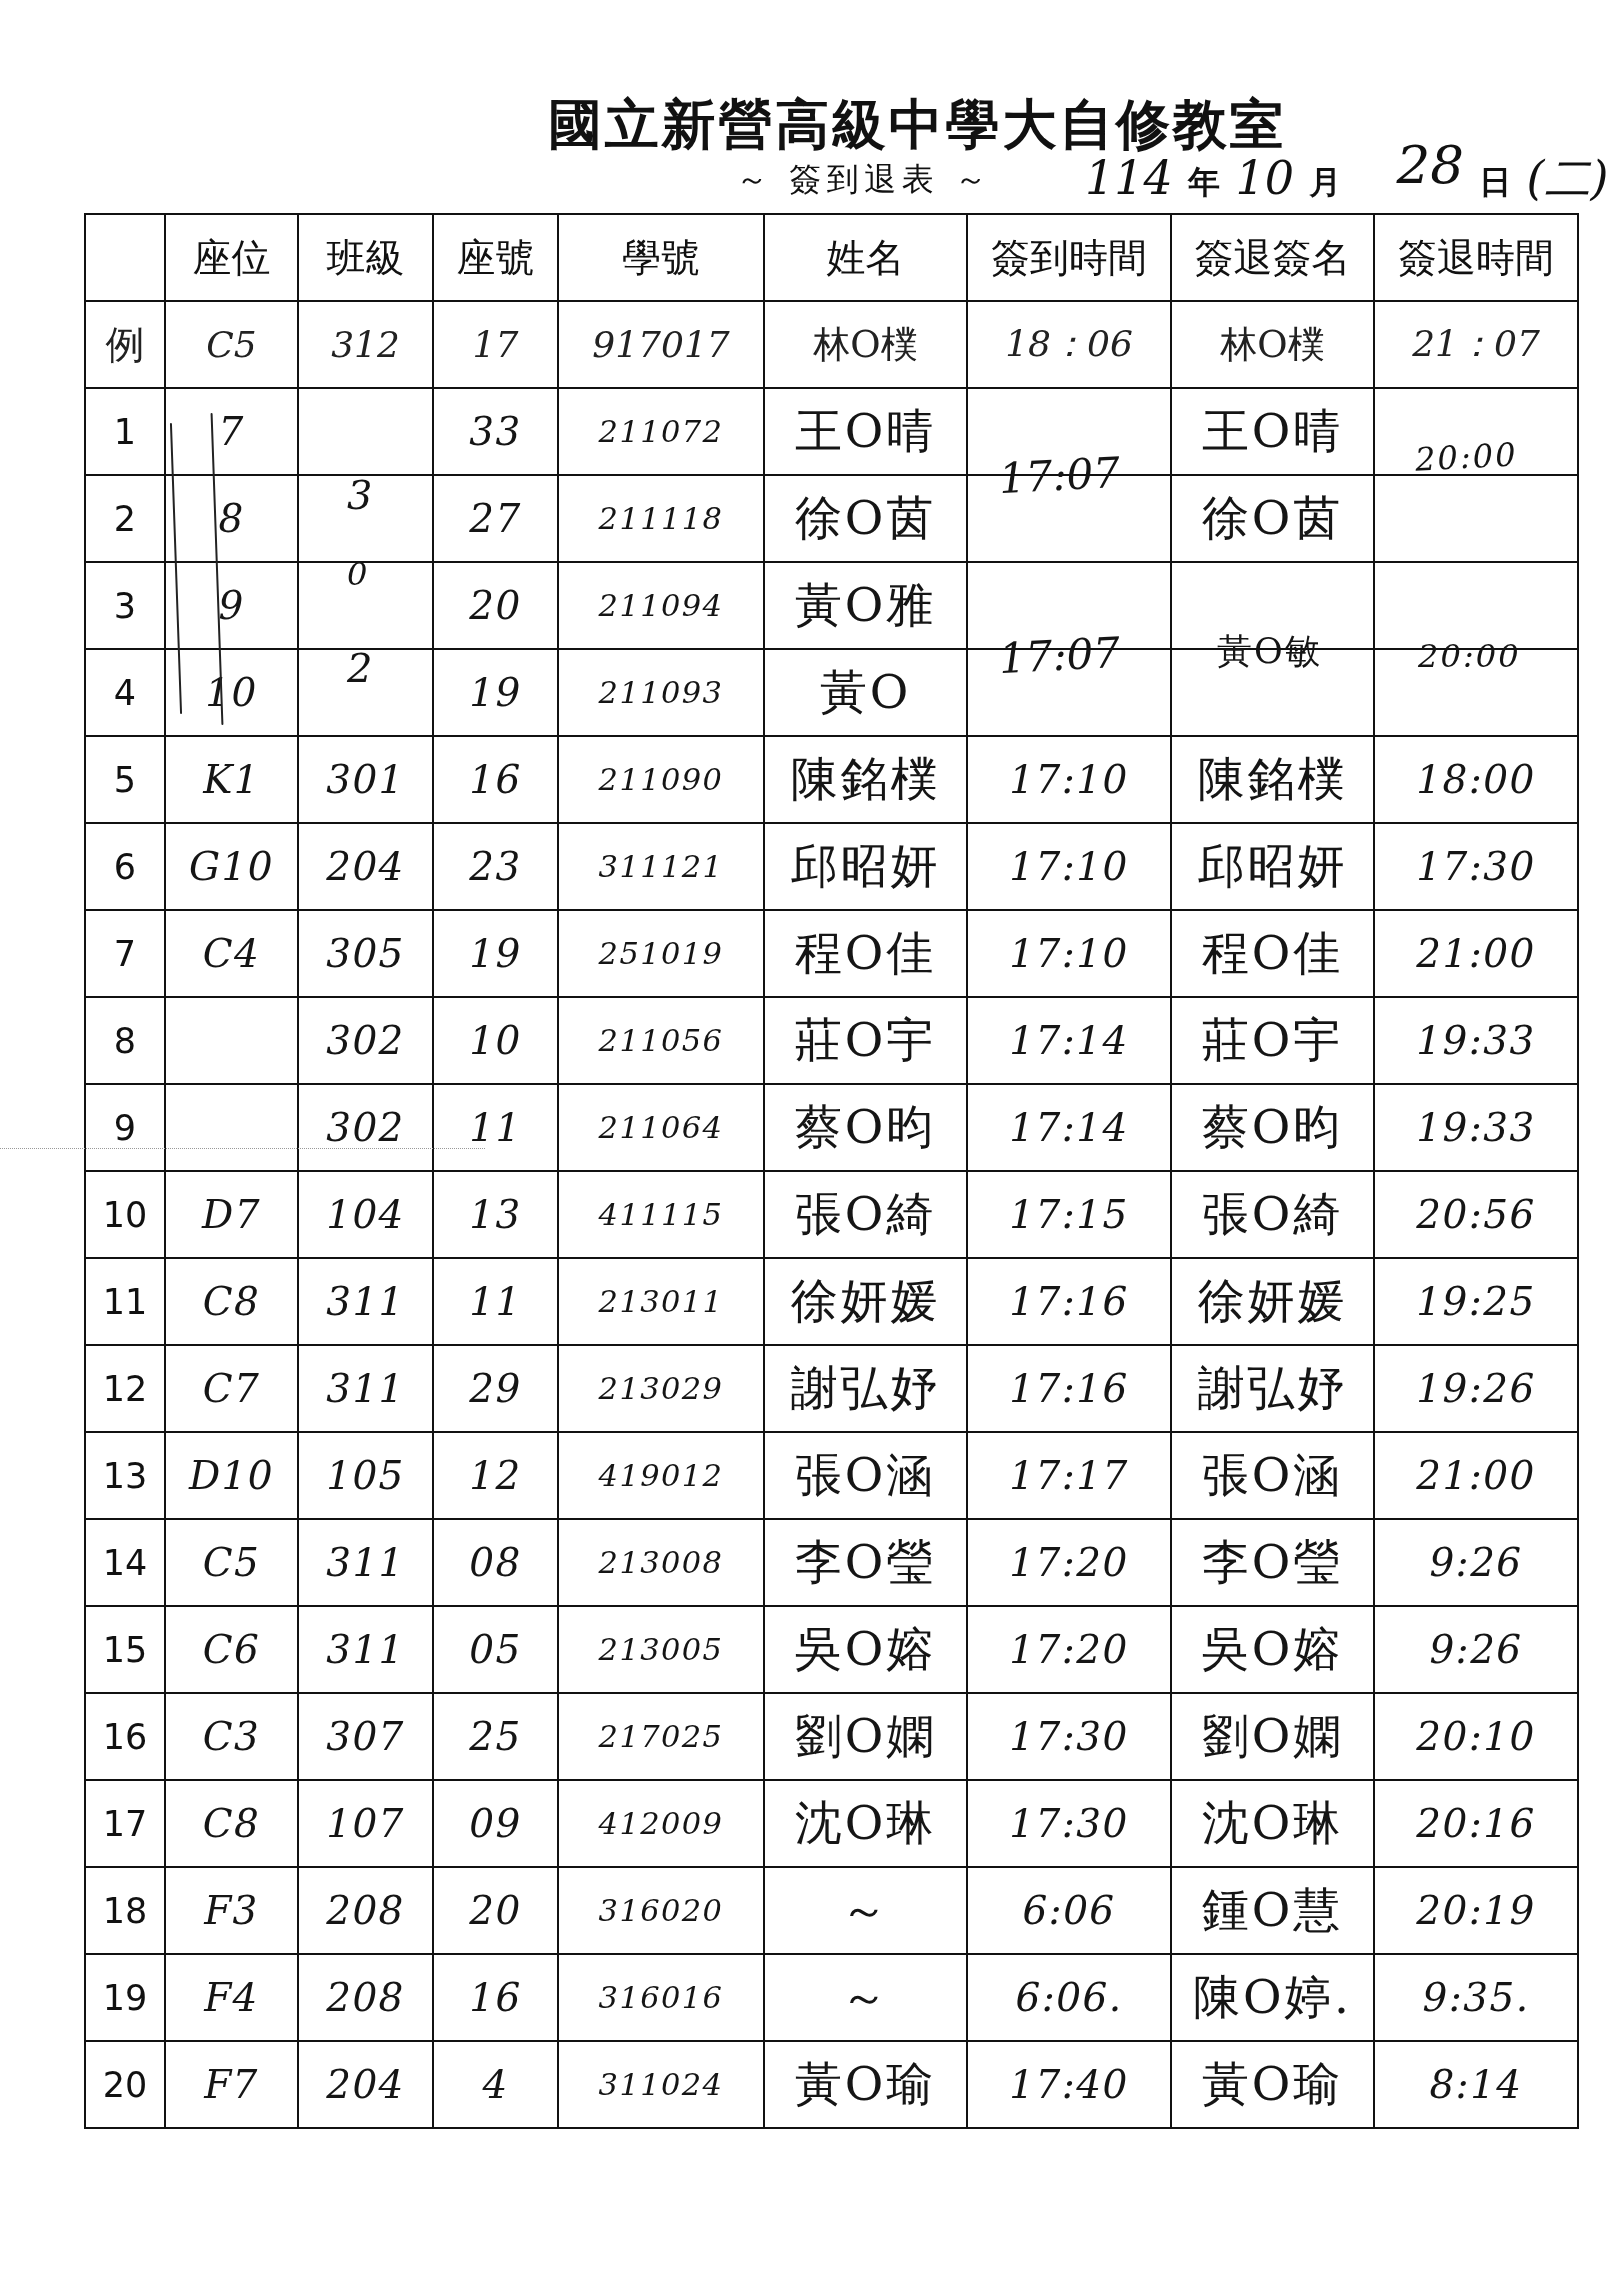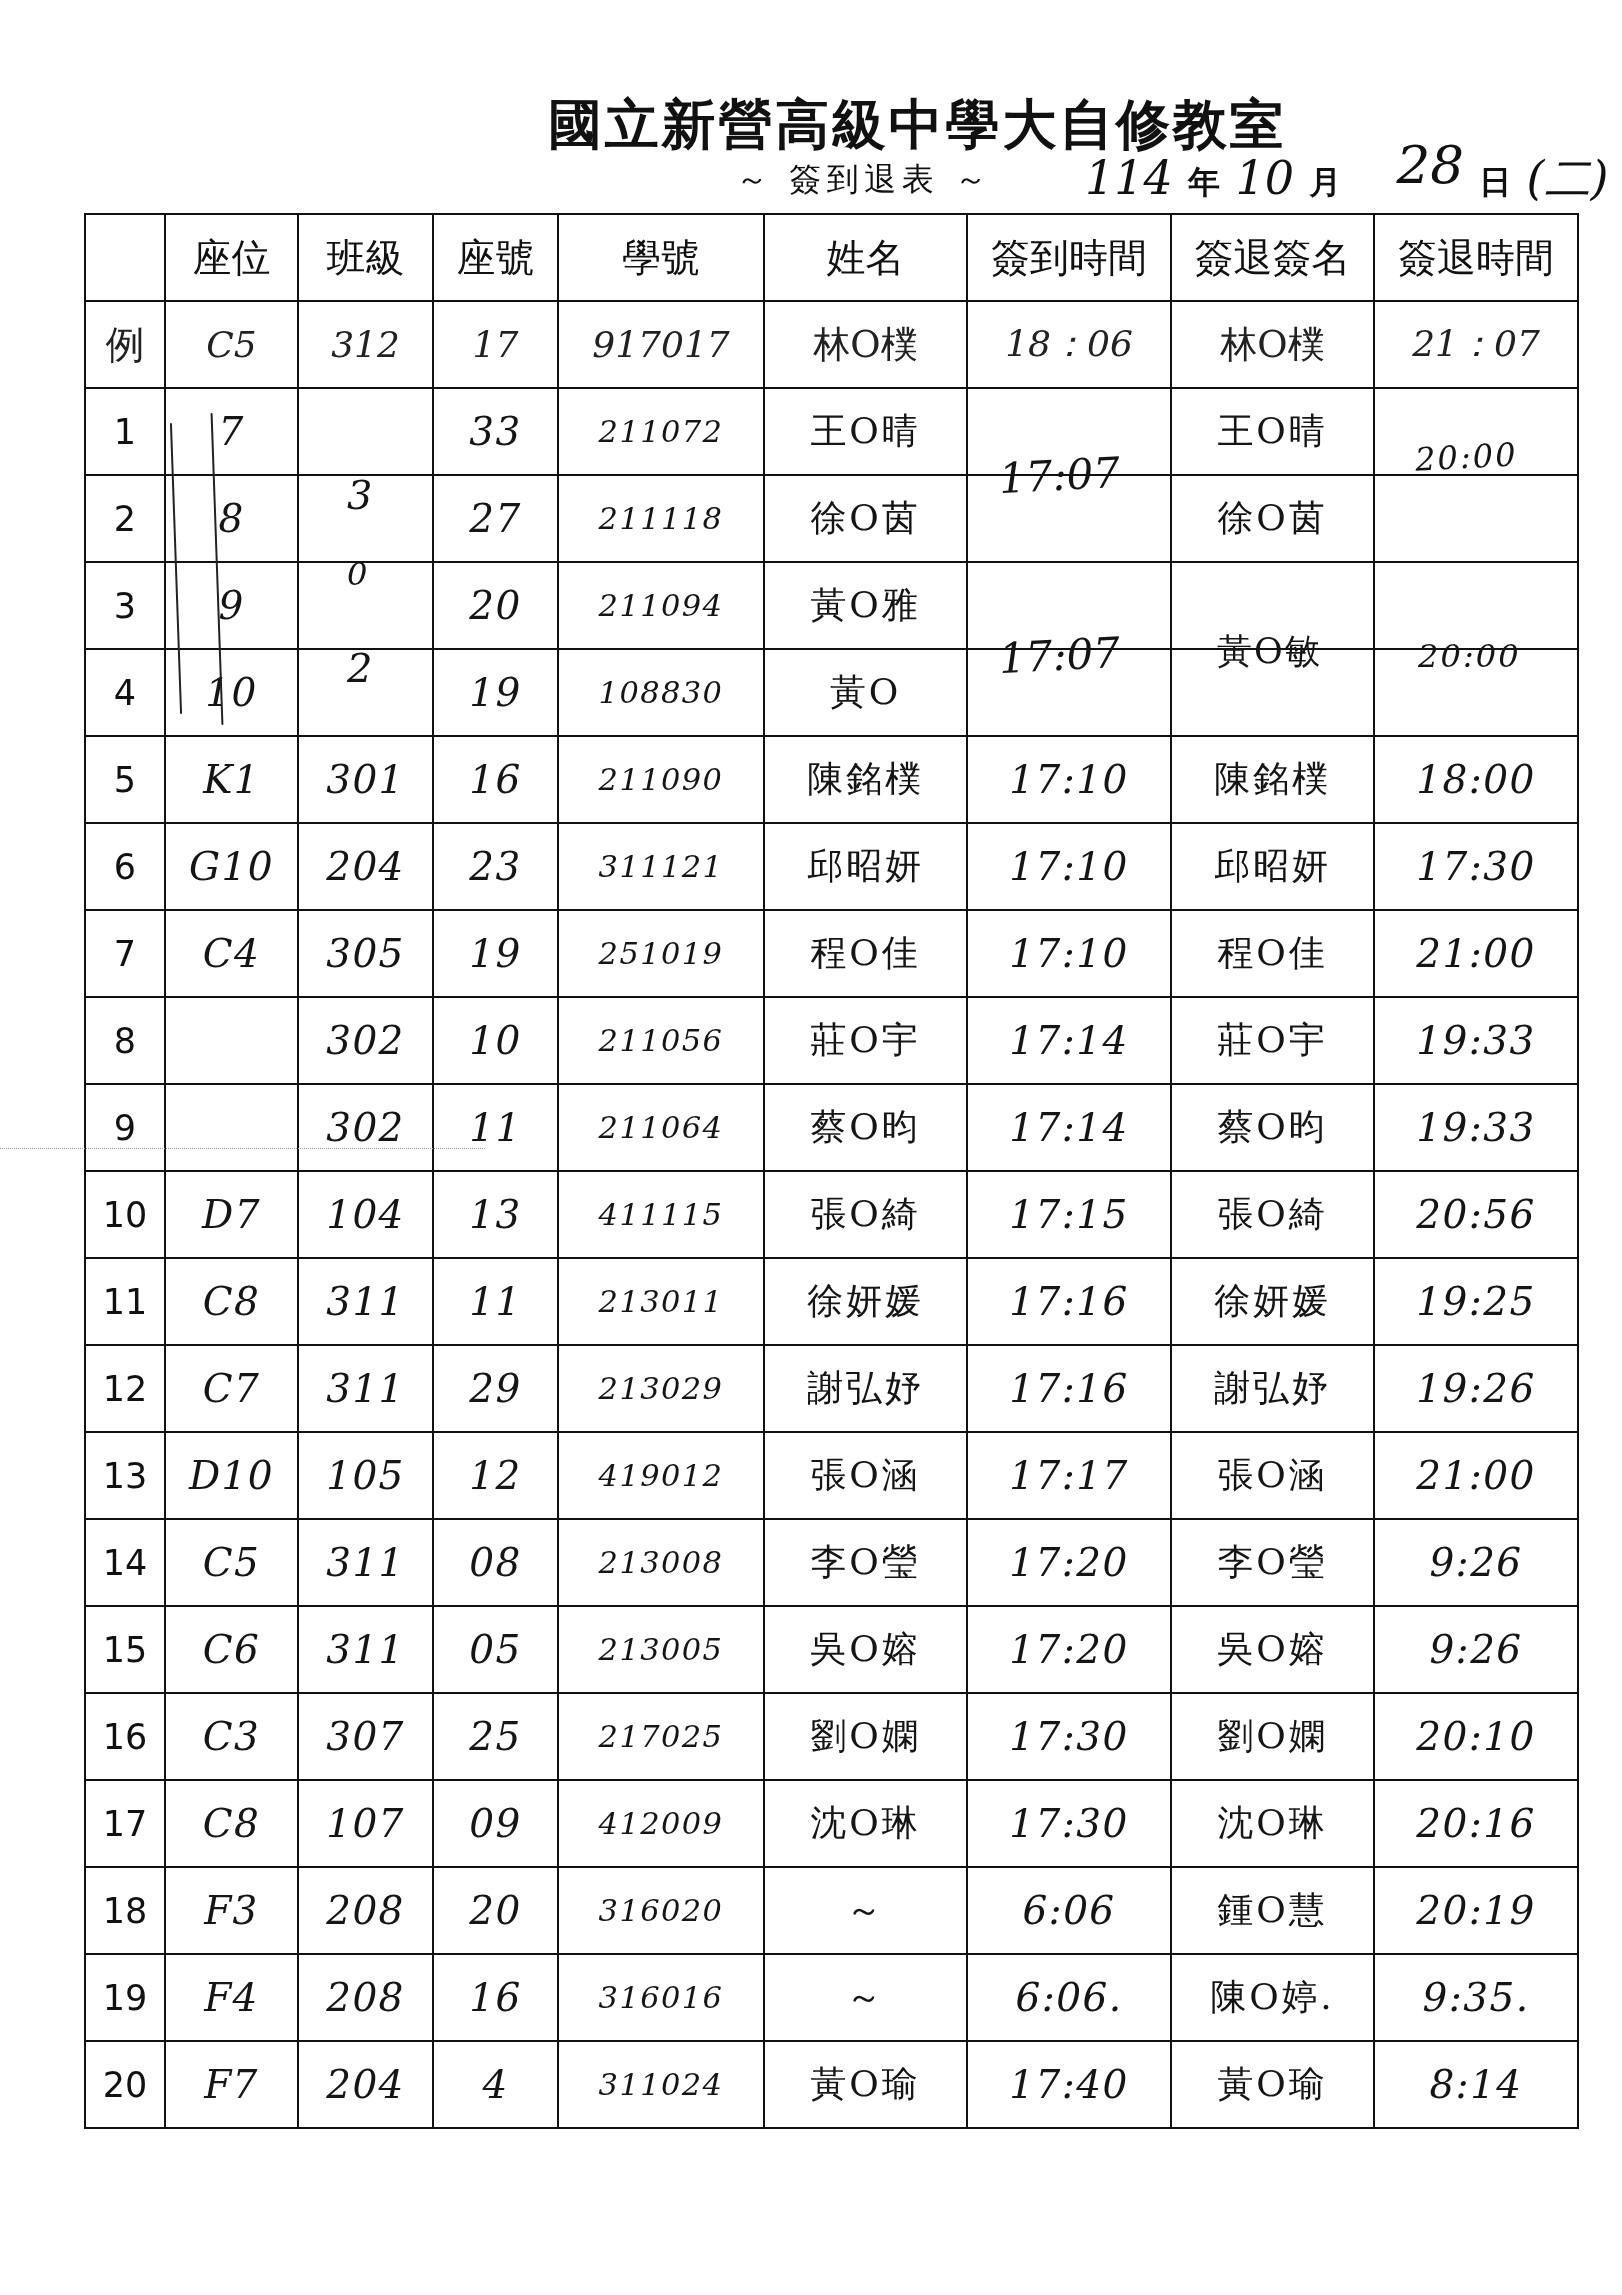--- a/index.html
+++ b/index.html
@@ -37,21 +37,21 @@
     table.sheet tr.hdr th { height: 85px; font-family: "DejaVu Sans", sans-serif; font-weight: normal; font-size: 39px; }
     table.sheet tr.ex td { height: 85px; font-family: "DejaVu Serif", serif; font-style: italic; font-size: 36px; color: #222; }
     table.sheet tr.ex td.rowno { font-style: normal; font-size: 39px; }
     table.sheet tr.ex td.exname { font-style: normal; font-size: 37px; }
     table.sheet tr.row td { height: 85px; }
     td.rowno { font-family: "DejaVu Sans", sans-serif; font-size: 35px; font-weight: normal; }
     td.hw {
       font-family: "DejaVu Serif", "Liberation Serif", serif; font-style: italic;
       font-size: 39px; font-weight: 300; color: #151515; letter-spacing: 1.4px;
     }
-    td.hw.name { font-size: 36px; font-style: normal; letter-spacing: 2.8px; }
+    td.hw.name { font-size: 47px; font-style: normal; letter-spacing: 2.8px; }
     td.hw.small { font-size: 30.5px; }
 
     .overlay { position: absolute; font-family: "DejaVu Serif", serif; font-style: italic; font-weight: 300; color: #151515; white-space: nowrap; }
     .ov-time { font-size: 42px; }
     .ov-out { font-size: 32px; letter-spacing: 2.1px; }
     .ov-seat { font-size: 40px; }
     .bracket-line { position: absolute; width: 2.1px; background: #222; border-radius: 1.4px; }
     .scan-artifact { position: absolute; left: 0; top: 1148px; width: 485px; height: 0; border-top: 1.4px dotted #999; }
   </style>
 </head>
@@ -138,21 +138,21 @@
         <td class="hw name">黃O雅</td>
         <td class="hw"></td>
         <td class="hw name"></td>
         <td class="hw"></td>
       </tr>
       <tr class="row">
         <td class="rowno">4</td>
         <td class="hw">10</td>
         <td class="hw"></td>
         <td class="hw">19</td>
-        <td class="hw small">108830</td>
+        <td class="hw small">211093</td>
         <td class="hw name">黃O</td>
         <td class="hw"></td>
         <td class="hw name"></td>
         <td class="hw"></td>
       </tr>
       <tr class="row">
         <td class="rowno">5</td>
         <td class="hw">K1</td>
         <td class="hw">301</td>
         <td class="hw">16</td>

